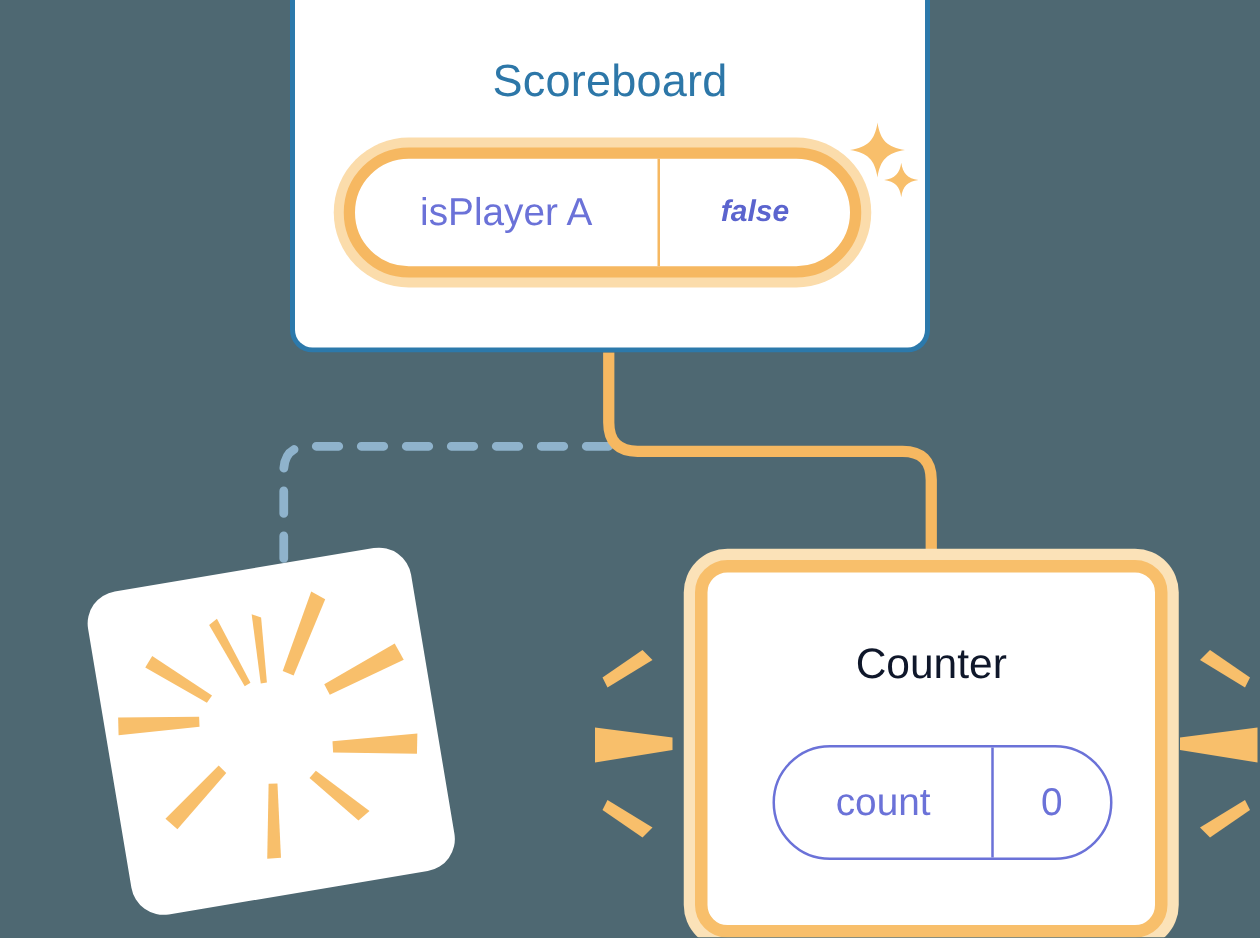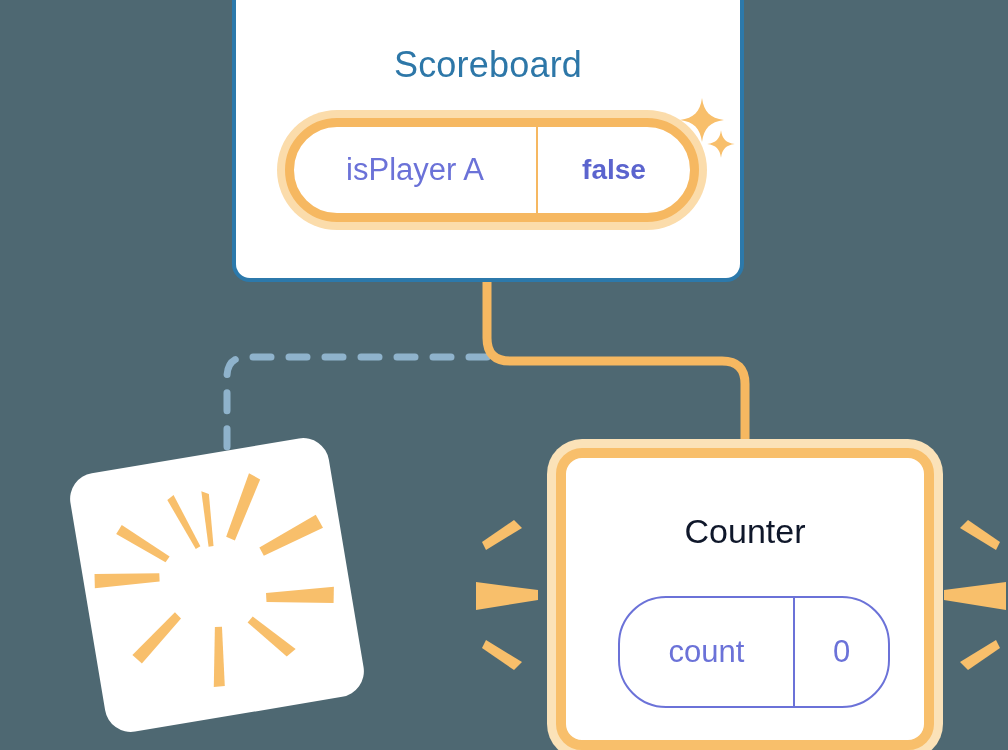--- a/index.html
+++ b/index.html
@@ -87,48 +87,49 @@
     display: flex;
     align-items: center;
     justify-content: center;
     box-sizing: border-box;
     white-space: nowrap;
   }
 
   
   #scoreboard-pill {
     position: absolute;
-    left: 49px;
+    left: 39px;
     top: 118px;
     width: 414px;
     height: 104px;
     border: 9px solid #f6b861;
     border-radius: 52px;
     box-shadow: 0 0 0 8px #fbdcab;
   }
   #scoreboard-pill .pill-key {
     flex: 0 0 244px;
     color: #6b72d8;
     font-size: 31px;
     border-right: 2px solid #f6b861;
   }
   #scoreboard-pill .pill-val {
     flex: 1 1 auto;
     color: #5b64ce;
-    font-size: 28px;
+    font-size: 24px;
     font-weight: 700;
+    font-style: italic;
   }
 
   
   #counter-pill {
     position: absolute;
     left: 52px;
     top: 138px;
     width: 272px;
-    height: 112px;
+    height: 92px;
     border: 2px solid #6b72d8;
     border-radius: 48px;
   }
   #counter-pill .pill-key {
     flex: 0 0 175px;
     color: #6b72d8;
     font-size: 31px;
     border-right: 2px solid #6b72d8;
   }
   #counter-pill .pill-val {

